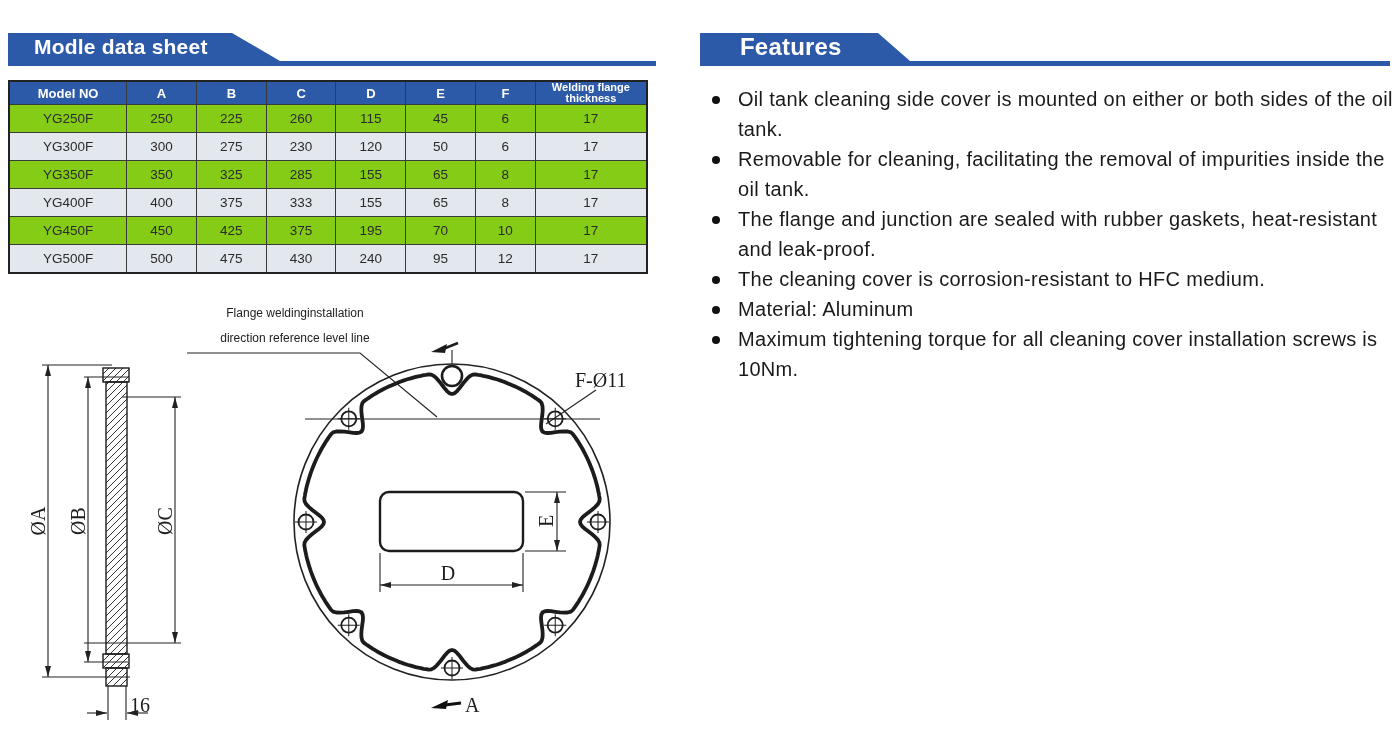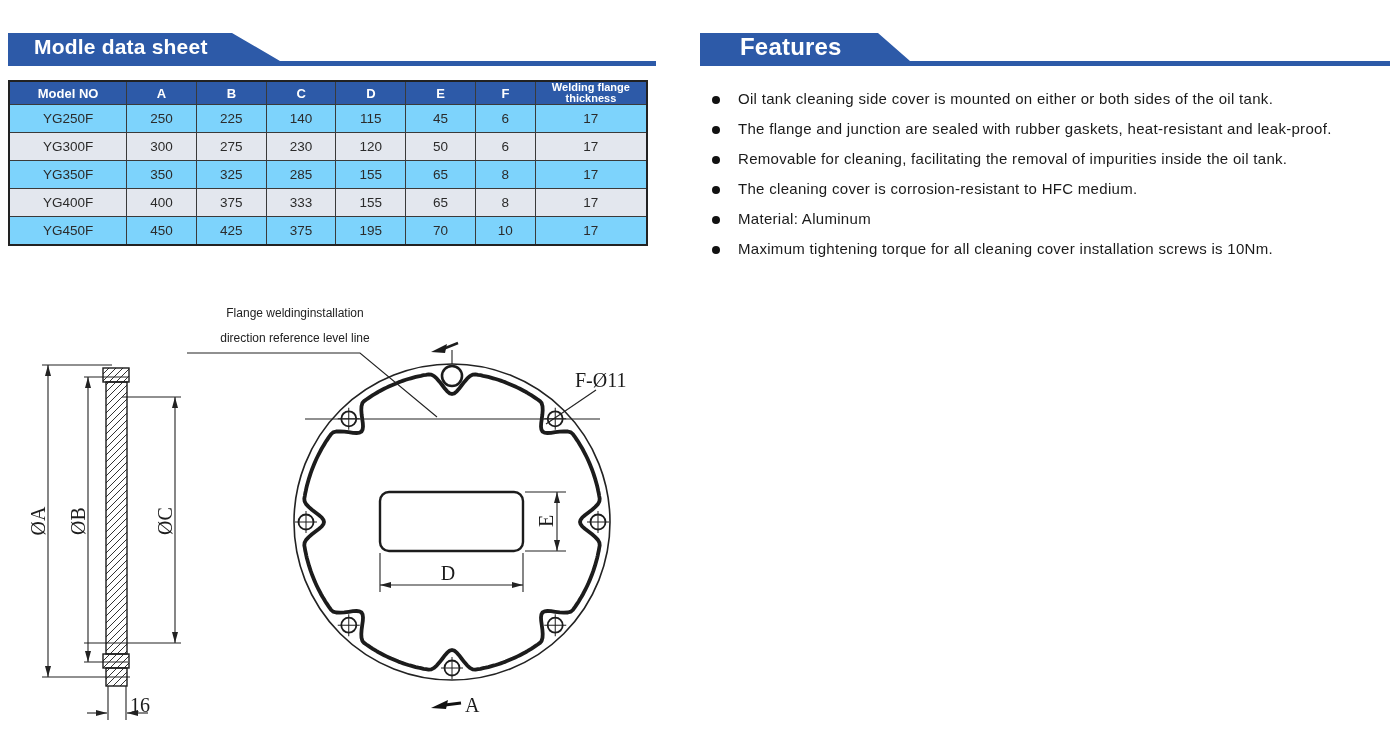--- a/index.html
+++ b/index.html
@@ -24,26 +24,26 @@
   #banner-right{left:700px;top:33px;width:690px;}
   #banner-right .shape{clip-path:polygon(0 0,178px 0,210px 28px,690px 28px,690px 33px,0 33px);}
   #banner-right .btxt{left:40px;font-size:24px;}
 
   
   #spec-table{position:absolute;left:8px;top:80px;width:640px;border-collapse:collapse;
     border:2px solid #222;}
   #spec-table th,#spec-table td{border:1px solid #3a3a3a;text-align:center;vertical-align:middle;}
   #spec-table th{background:var(--accent);color:#fff;height:19px;font-size:13px;font-weight:700;}
   #spec-table th .th-small{font-size:11px;line-height:11px;font-weight:700;}
-  #spec-table td{height:28px;font-size:13.5px;color:#2b2b2b;background:#7dd3fc;}
+  #spec-table td{height:28px;font-size:13.5px;color:#2b2b2b;background:#84cc16;}
   #spec-table tr.alt td{background:var(--stripe);}
 
   
   #features-list{position:absolute;left:702px;top:84px;width:696px;list-style:none;}
-  #features-list li{position:relative;padding-left:36px;font-size:15px;line-height:30px;
+  #features-list li{position:relative;padding-left:36px;font-size:20px;line-height:30px;
     color:#1a1a1a;letter-spacing:.3px;}
   #features-list li::before{content:"";position:absolute;left:10px;top:12px;width:8px;height:8px;
     border-radius:50%;background:#111;}
 
   
   #drawing-note{position:absolute;left:150px;top:301px;width:290px;text-align:center;
     font-size:12px;line-height:25px;color:#222;}
   #flange-svg{position:absolute;left:0;top:288px;}
   .dln{stroke:#222;stroke-width:1.1;fill:none;}
   .dthick{stroke:#1c1c1c;stroke-width:3.8;fill:none;stroke-linejoin:round;}
@@ -85,21 +85,21 @@
             <div class="th-small">Welding flange</div>
             <div class="th-small">thickness</div>
           </th>
         </tr>
       </thead>
     <tbody>
         <tr>
           <td>YG250F</td>
           <td>250</td>
           <td>225</td>
-          <td>140</td>
+          <td>260</td>
           <td>115</td>
           <td>45</td>
           <td>6</td>
           <td>17</td>
         </tr>
         <tr class="alt">
           <td>YG300F</td>
           <td>300</td>
           <td>275</td>
           <td>230</td>
@@ -131,32 +131,42 @@
         <tr>
           <td>YG450F</td>
           <td>450</td>
           <td>425</td>
           <td>375</td>
           <td>195</td>
           <td>70</td>
           <td>10</td>
           <td>17</td>
         </tr>
+        <tr class="alt">
+          <td>YG500F</td>
+          <td>500</td>
+          <td>475</td>
+          <td>430</td>
+          <td>240</td>
+          <td>95</td>
+          <td>12</td>
+          <td>17</td>
+        </tr>
       </tbody>
   </table>
 
   <div class="banner" id="banner-right">
     <div class="shape"></div>
     <span class="btxt">Features</span>
   </div>
 
   <ul id="features-list">
       <li>Oil tank cleaning side cover is mounted on either or both sides of the oil tank.</li>
+      <li>Removable for cleaning, facilitating the removal of impurities inside the oil tank.</li>
       <li>The flange and junction are sealed with rubber gaskets, heat-resistant and leak-proof.</li>
-      <li>Removable for cleaning, facilitating the removal of impurities inside the oil tank.</li>
       <li>The cleaning cover is corrosion-resistant to HFC medium.</li>
       <li>Material: Aluminum</li>
       <li>Maximum tightening torque for all cleaning cover installation screws is 10Nm.</li>
     </ul>
 
   <div id="drawing-note">
     <div>Flange weldinginstallation</div>
     <div>direction reference level line</div>
   </div>
 

